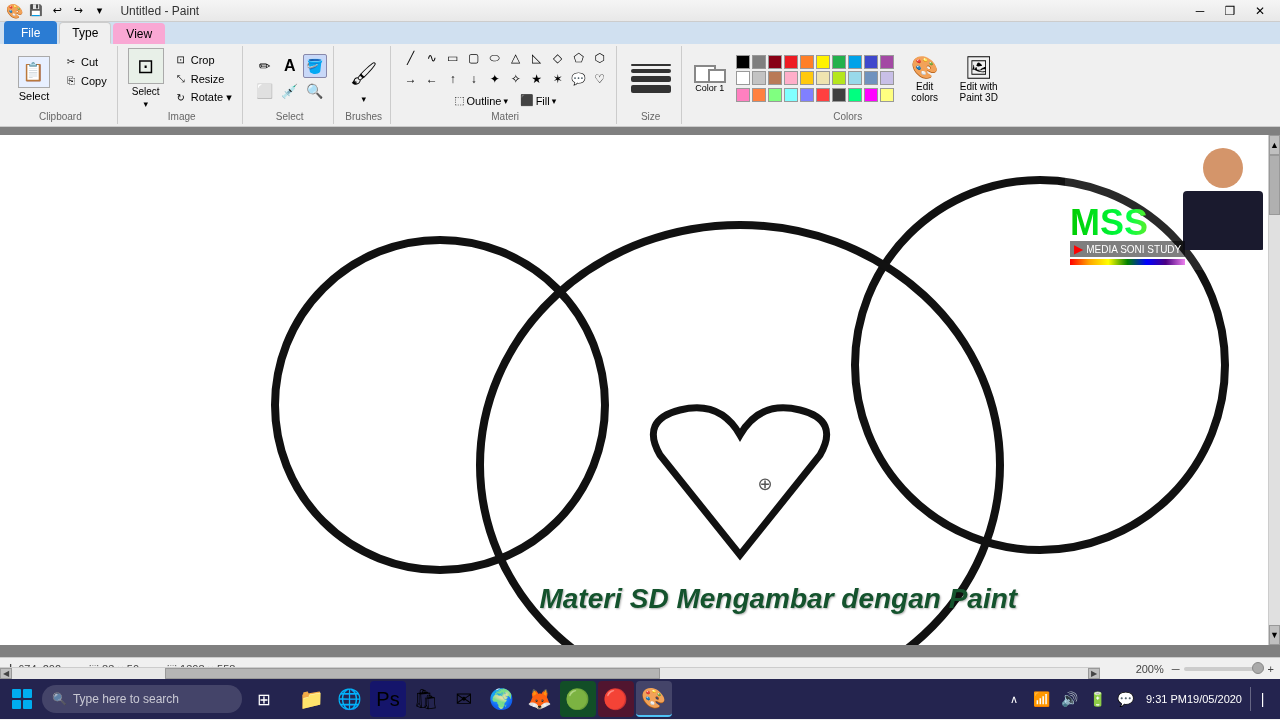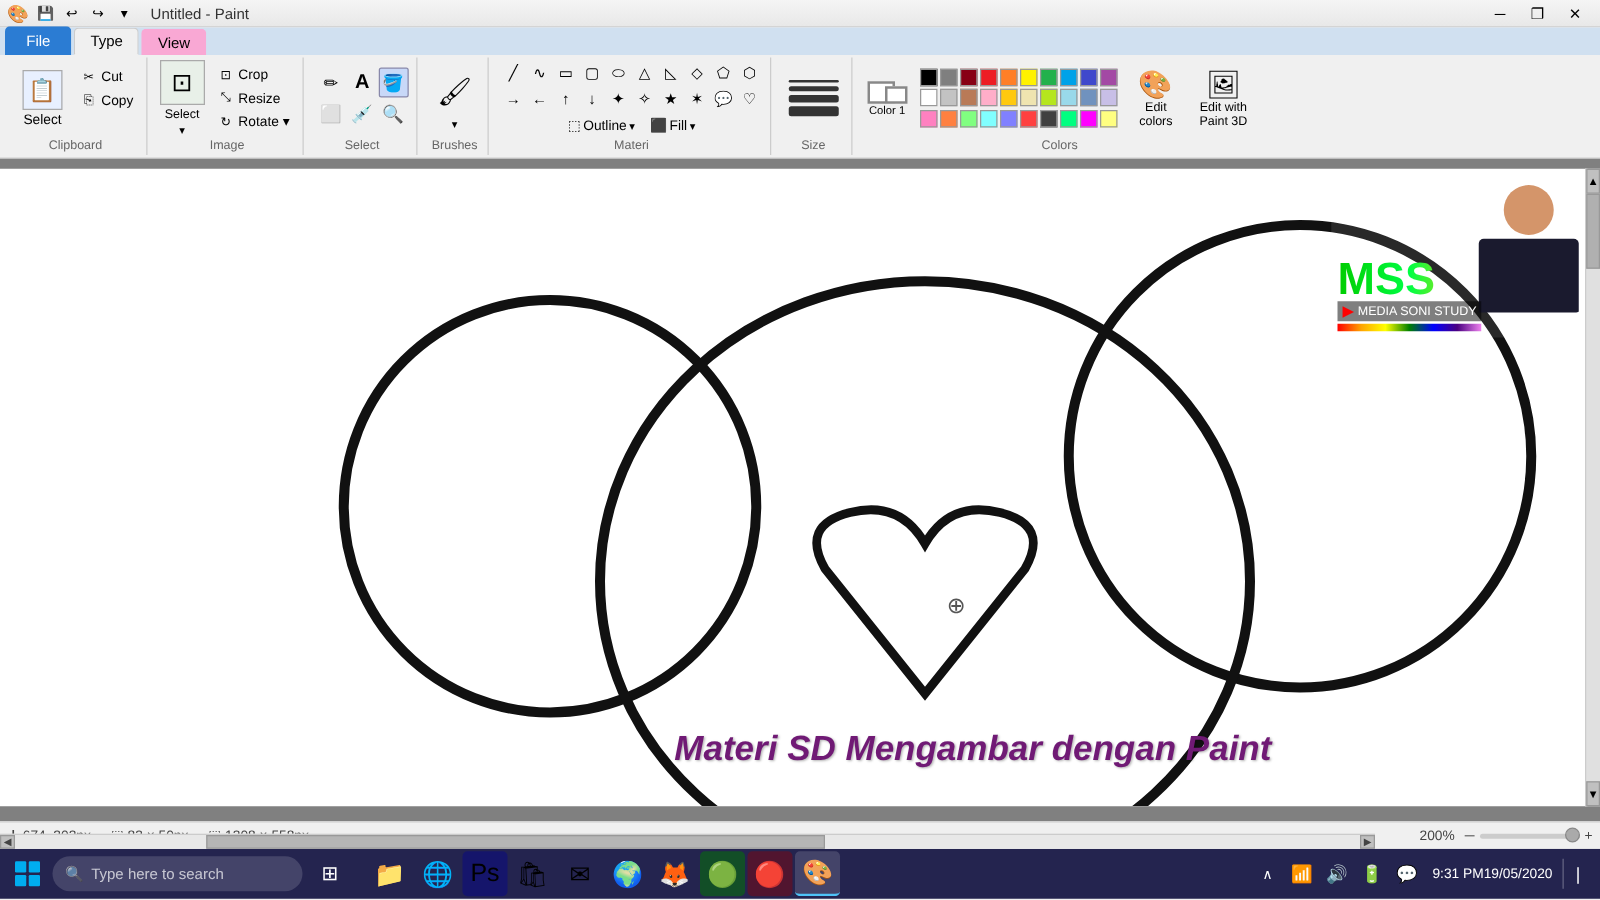--- a/index.html
+++ b/index.html
@@ -104,21 +104,21 @@
       width: 1260px;
       height: 520px;
     }
     .watermark {
       position: absolute;
       bottom: 30px;
       left: 50%;
       transform: translateX(-20%);
       font-size: 28px;
       font-weight: bold;
-      color: #701a75;
+      color: #14532d;
       font-style: italic;
       text-shadow: 1px 1px 2px rgba(0,0,0,0.3);
       pointer-events: none;
     }
 
     
     .logo-overlay {
       position: absolute;
       top: 5px;
       right: 5px;

